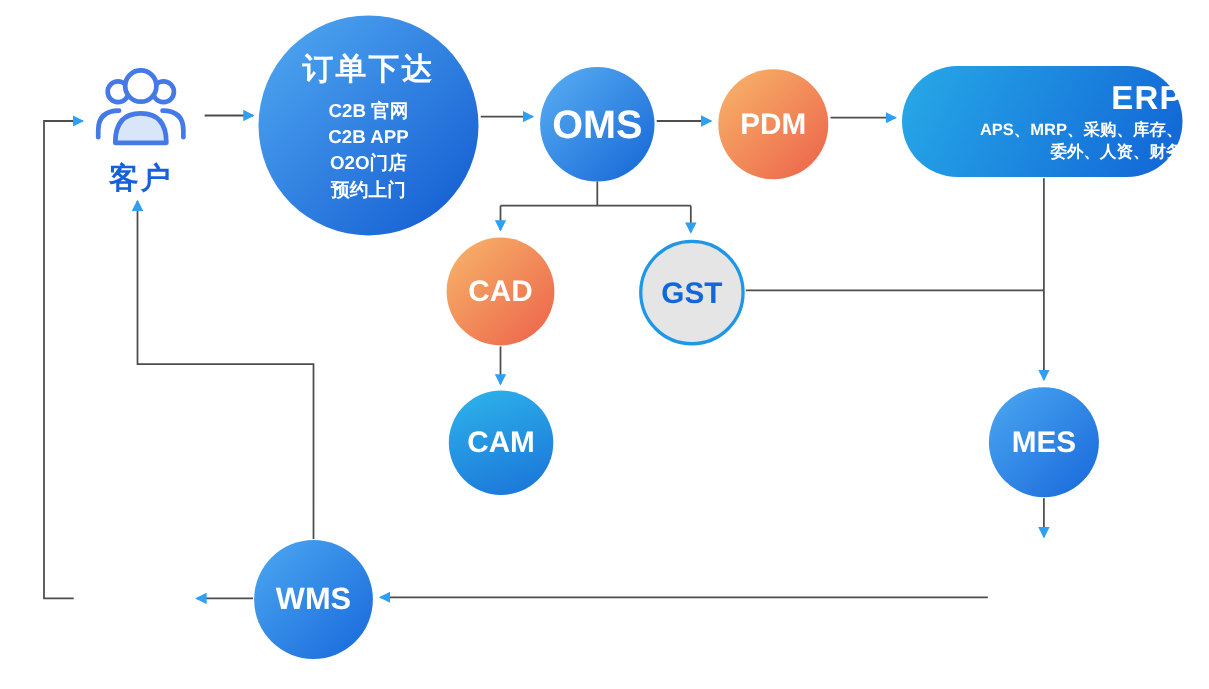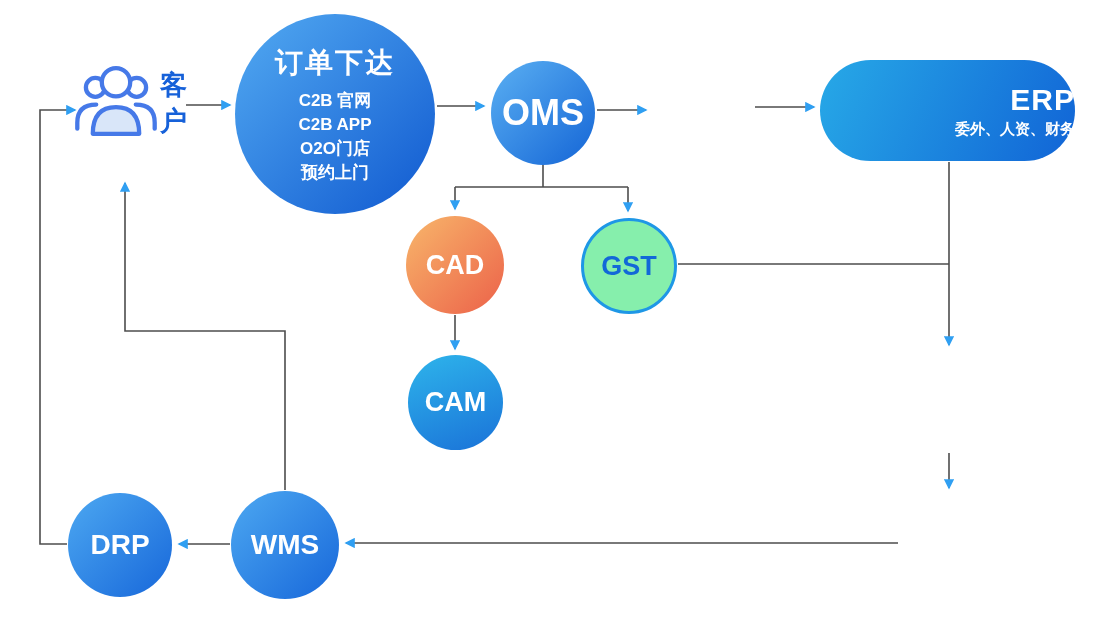--- a/index.html
+++ b/index.html
@@ -26,23 +26,23 @@
     align-items: center;
     justify-content: center;
     text-align: right;
     color: #ffffff;
     font-weight: bold;
     border-radius: 50%;
   }
   
   .customer-wrap {
     position: absolute;
-    left: 72px; top: 44px;
+    left: 72px; top: 55px;
     width: 112px; height: 120px;
-    display: flex; flex-direction: row; align-items: center;
+    display: flex; flex-direction: column; align-items: center;
   }
   .customer-label {
     margin-top: -2px;
     font-size: 27px;
     font-weight: bold;
     color: #1661d9;
     letter-spacing: 2px;
   }
   
   .order-circle {
@@ -53,21 +53,21 @@
   .order-title { font-size: 28px; letter-spacing: 2px; margin-bottom: 7px; }
   .order-line { font-size: 17px; line-height: 24px; }
   
   .oms-circle  { left: 491px; top: 61px;  width: 104px; height: 104px;
     background: linear-gradient(135deg, #57acf1 5%, #1465d6 100%); font-size: 36px; }
   .pdm-circle  { left: 653px; top: 63px;  width: 100px; height: 100px;
     background: linear-gradient(135deg, #f7b269 5%, #ec6149 100%); font-size: 27px; }
   .cad-circle  { left: 406px; top: 216px; width: 98px;  height: 98px;
     background: linear-gradient(135deg, #f7b269 5%, #ec6149 100%); font-size: 27px; }
   .gst-circle  { left: 581px; top: 218px; width: 96px;  height: 96px;
-    background: #86efac; border: 3px solid #1e97e6; color: #1268d8; font-size: 27px; }
+    background: #e5e5e5; border: 3px solid #1e97e6; color: #1268d8; font-size: 27px; }
   .cam-circle  { left: 408px; top: 355px; width: 95px;  height: 95px;
     background: linear-gradient(160deg, #2db1ea 5%, #1a72d8 100%); font-size: 27px; }
   .mes-circle  { left: 899px; top: 352px; width: 100px; height: 100px;
     background: linear-gradient(135deg, #4aa5f0 5%, #1767da 100%); font-size: 27px; }
   .ups-circle  { left: 899px; top: 495px; width: 100px; height: 100px;
     background: linear-gradient(135deg, #4aa5f0 5%, #1767da 100%); font-size: 27px; }
   .wms-circle  { left: 231px; top: 491px; width: 108px; height: 108px;
     background: linear-gradient(135deg, #4aa5f0 5%, #1767da 100%); font-size: 28px; }
   .drp-circle  { left: 68px;  top: 493px; width: 104px; height: 104px;
     background: linear-gradient(135deg, #4aa5f0 5%, #1767da 100%); font-size: 28px; }
@@ -139,41 +139,45 @@
     <div class="order-line">C2B 官网</div>
     <div class="order-line">C2B APP</div>
     <div class="order-line">O2O门店</div>
     <div class="order-line">预约上门</div>
   </div>
 
   <div class="node oms-circle">
     <span>OMS</span>
   </div>
 
+  <div class="node pdm-circle">
+    <span>PDM</span>
+  </div>
 
   <div class="erp-pill">
     <div class="erp-title">ERP</div>
+    <div class="erp-line">APS、MRP、采购、库存、</div>
     <div class="erp-line">委外、人资、财务</div>
   </div>
 
   <div class="node cad-circle">
     <span>CAD</span>
   </div>
 
   <div class="node gst-circle">
     <span>GST</span>
   </div>
 
   <div class="node cam-circle">
     <span>CAM</span>
   </div>
 
+  <div class="node mes-circle">
+    <span>MES</span>
+  </div>
 
 
   <div class="node wms-circle">
     <span>WMS</span>
   </div>
 
-  <div class="node drp-circle">
-    <span>DRP</span>
-  </div>
 
 </div>
 
 </body></html>

